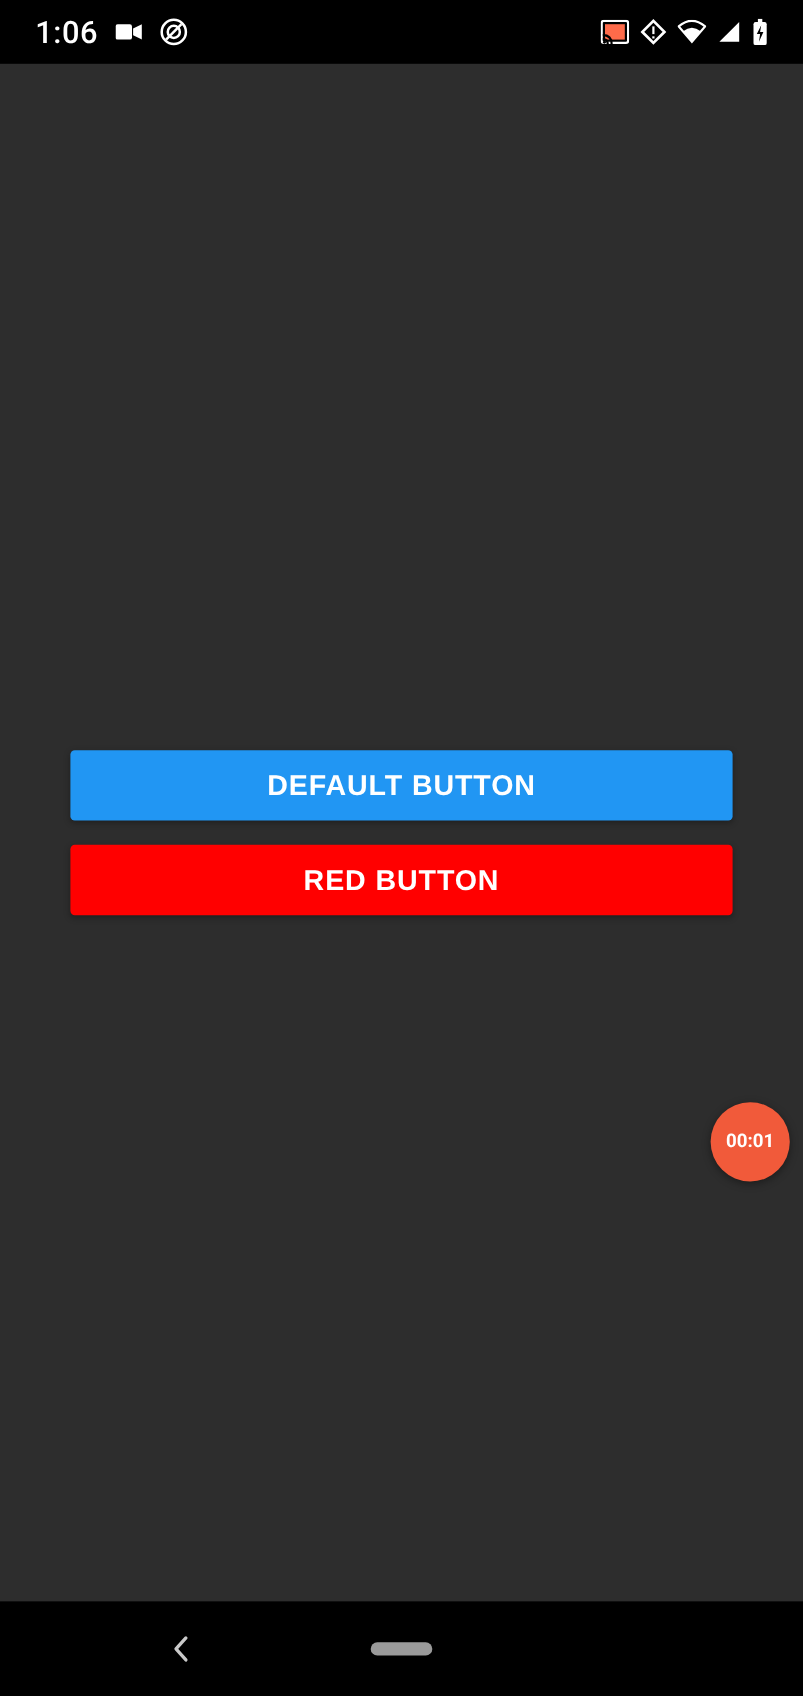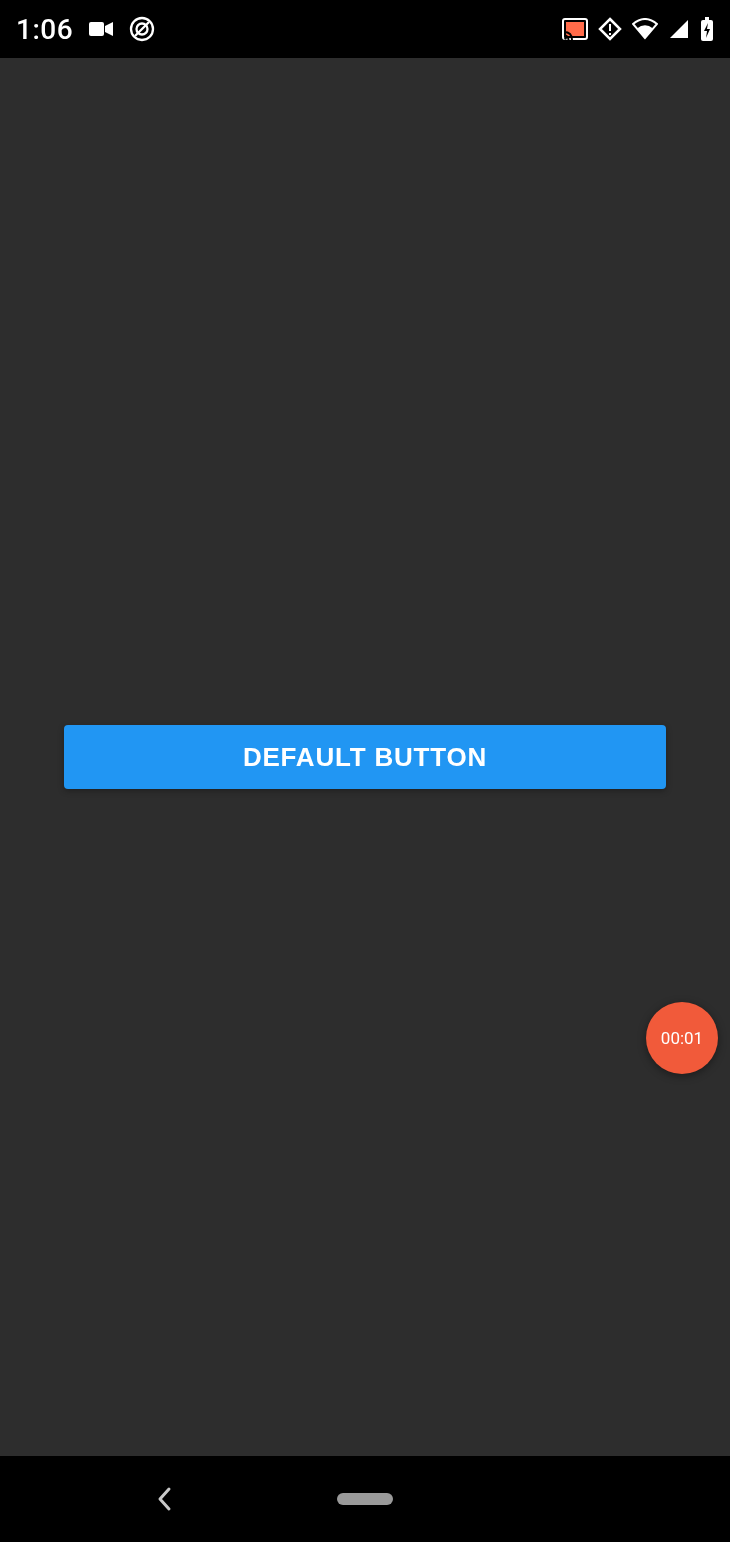--- a/index.html
+++ b/index.html
@@ -1,37 +1,37 @@
 <!DOCTYPE html>
 <html><head>
   <meta charset="utf-8">
   <style>
     * { margin: 0; padding: 0; box-sizing: border-box; }
     html, body { width: 730px; height: 1542px; font-family: Roboto, Arial, sans-serif; background: #000; overflow: hidden; }
 
     
-    .status-bar { position: absolute; top: 0; left: 0; right: 0; height: 58px; background: #000; display: flex; align-items: center; justify-content: space-between; padding: 0 16px; color: #fff; }
+    .status-bar { position: absolute; top: 0; left: 0; right: 0; height: 58px; background: #000; display: flex; align-items: center; justify-content: space-between; padding: 0 32px; color: #fff; }
     .status-left { display: flex; align-items: center; gap: 16px; }
     .status-time { font-size: 28px; font-weight: 500; letter-spacing: 0.5px; }
     .status-right { display: flex; align-items: center; gap: 10px; }
     .ic { display: inline-flex; align-items: center; justify-content: center; }
 
     
     .app-body { position: absolute; top: 58px; left: 0; right: 0; bottom: 86px; background: #2d2d2d; display: flex; flex-direction: column; justify-content: center; align-items: center; padding: 0 64px; }
 
     .btn { width: 100%; height: 64px; border: none; border-radius: 4px; font-size: 26px; font-weight: 600; letter-spacing: 0.8px; margin-bottom: 22px; cursor: pointer; }
     .btn:last-child { margin-bottom: 0; }
 
     .btn.default { background: #2196f3; color: #fff; box-shadow: 0 2px 6px rgba(0,0,0,0.3); }
     .btn.disabled { background: #dcdcdc; color: #8a8a8a; cursor: default; box-shadow: 0 1px 3px rgba(0,0,0,0.15); }
     .btn.red { background: #ff0000; color: #fff; box-shadow: 0 2px 6px rgba(0,0,0,0.3); }
 
     
     .rec-bubble { position: absolute; width: 72px; height: 72px; border-radius: 50%; display: flex; align-items: center; justify-content: center; top: 1002px; right: 12px; background: #f15a3a; box-shadow: 0 2px 8px rgba(0,0,0,0.4); cursor: pointer; }
-    .rec-text { color: #fff; font-size: 17px; font-weight: 400; }
+    .rec-text { color: #fff; font-size: 17px; font-weight: 700; }
 
     
     .nav-bar { position: absolute; bottom: 0; left: 0; right: 0; height: 86px; background: #000; display: flex; align-items: center; justify-content: center; }
     .nav-back { position: absolute; left: 155px; top: 50%; transform: translateY(-50%); }
     .nav-pill { width: 56px; height: 12px; background: #9a9a9a; border-radius: 6px; }
   </style>
 </head>
 <body>
 
 <div class="status-bar">
@@ -83,20 +83,21 @@
           <rect x="5" y="0" width="4" height="3" fill="#fff"></rect>
           <rect x="1" y="3" width="12" height="21" rx="2" fill="#fff"></rect>
           <path d="M8 6 L4 14 L7 14 L6 21 L10 12 L7 12 Z" fill="#000"></path>
         </svg>
     </span>
   </div>
 </div>
 
 <div class="app-body">
   <button class="btn default">DEFAULT BUTTON</button>
+  <button class="btn red">RED BUTTON</button>
 </div>
 
 <div class="rec-bubble">
   <span class="rec-text">00:01</span>
 </div>
 
 <div class="nav-bar">
   <span class="ic nav-back">
     <svg width="18" height="28" viewBox="0 0 18 28">
         <path d="M14 4 L5 14 L14 24" fill="none" stroke="#c9c9c9" stroke-width="3" stroke-linecap="round" stroke-linejoin="round"></path>

